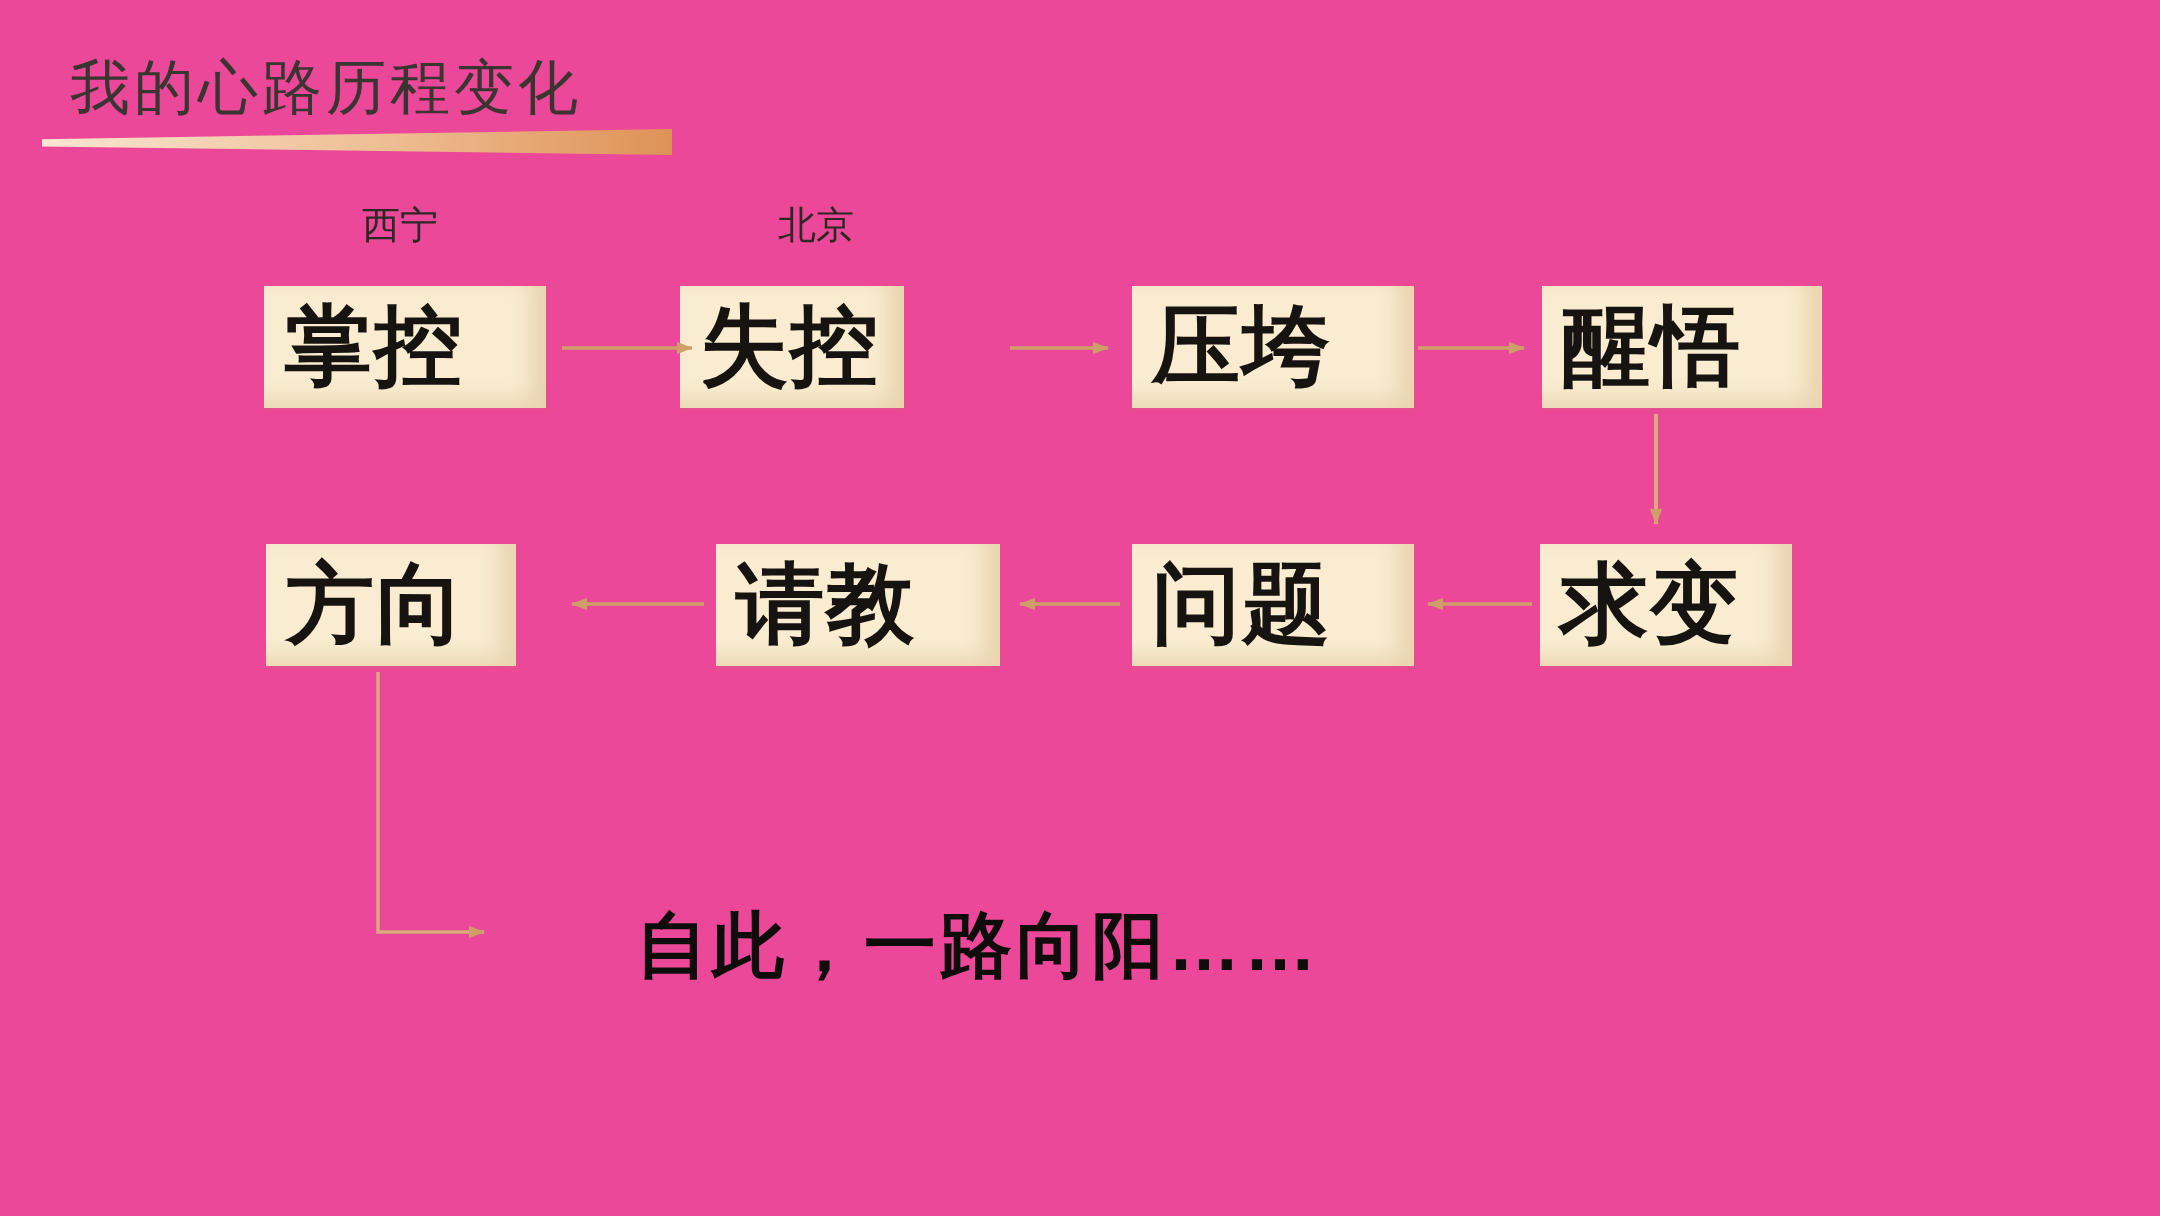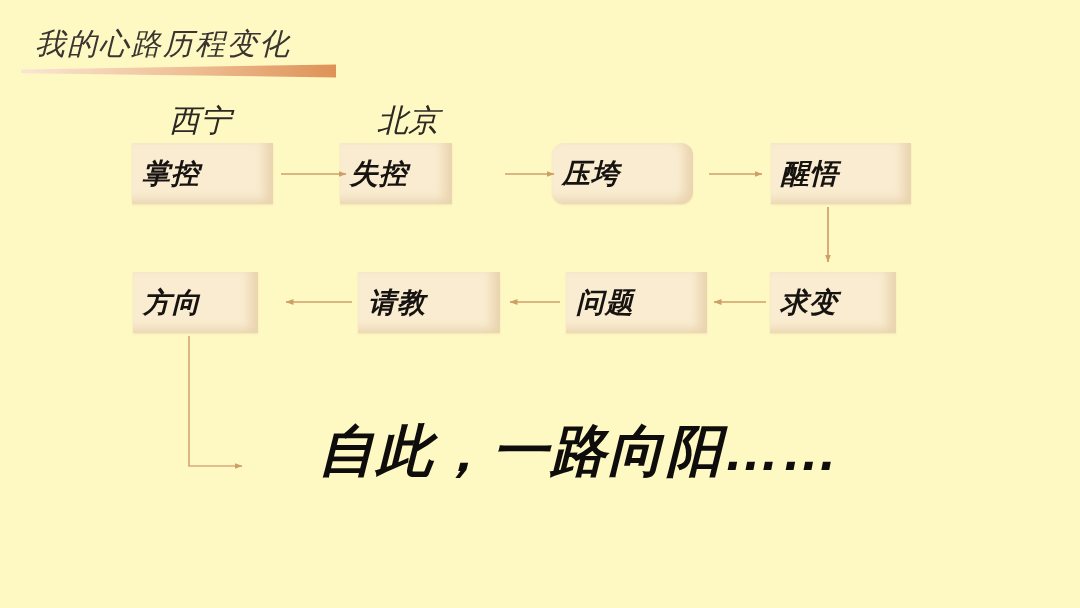--- a/index.html
+++ b/index.html
@@ -3,68 +3,67 @@
 <meta charset="utf-8">
 <style>
   html,body { margin:0; padding:0; }
   body {
     font-family: "Liberation Sans", "DejaVu Sans", sans-serif;
     background:#e9e4de;
   }
   .slide {
     position:relative;
     width:1080px; height:608px;
-    background:#fef9c3;
+    background:#ec4899;
     overflow:hidden;
-    font-style:italic;
   }
   .page-title {
     position:absolute; left:35px; top:24px;
     font-size:30px; font-weight:500; letter-spacing:2px;
     color:#3a3531; margin:0;
   }
   .title-underline {
     position:absolute; left:21px; top:64px;
     width:315px; height:14px;
     background:linear-gradient(90deg,#f9e6d2 0%,#eebd92 55%,#de9257 100%);
     clip-path:polygon(0 40%, 100% 4%, 100% 96%, 0 66%);
   }
   .city-label {
     position:absolute; top:100px; width:100px;
-    text-align:center; font-size:31px; font-weight:500;
+    text-align:center; font-size:19px; font-weight:500;
     color:#2c2824;
   }
   .city-xining  { left:150px; }
   .city-beijing { left:358px; }
   .fbox {
     position:absolute; height:61px;
     background:#f9ecd0;
     box-shadow:inset -8px -4px 10px rgba(196,150,92,0.28), 0 1px 2px rgba(180,140,90,0.18);
     display:flex; align-items:center;
     padding-left:10px; box-sizing:border-box;
-    font-size:28px; font-weight:900; color:#171310;
+    font-size:44px; font-weight:900; color:#171310;
     letter-spacing:1px; line-height:1;
   }
   .r1 { top:143px; }
   .r2 { top:272px; }
   .b-zhangkong { left:132px; width:141px; }
   .b-shikong   { left:340px; width:112px; }
-  .b-yakua     { left:552px; width:141px;border-radius:12px; }
+  .b-yakua     { left:566px; width:141px; }
   .b-xingwu    { left:771px; width:140px; }
   .b-fangxiang { left:133px; width:125px; }
   .b-qingjiao  { left:358px; width:142px; }
   .b-wenti     { left:566px; width:141px; }
   .b-qiubian   { left:770px; width:126px; }
   .arrow-layer {
     position:absolute; left:0; top:0; width:1080px; height:608px;
     pointer-events:none;
   }
   .footer-text {
-    position:absolute; left:318px; top:419px;
-    font-size:56px; font-weight:900; color:#0f0d0b;
+    position:absolute; left:318px; top:452px;
+    font-size:36px; font-weight:900; color:#0f0d0b;
     letter-spacing:2px; line-height:1.15;
   }
 </style>
 </head>
 <body>
 
 <div class="slide">
 
   <h1 class="page-title">我的心路历程变化</h1>
   <div class="title-underline"></div>

